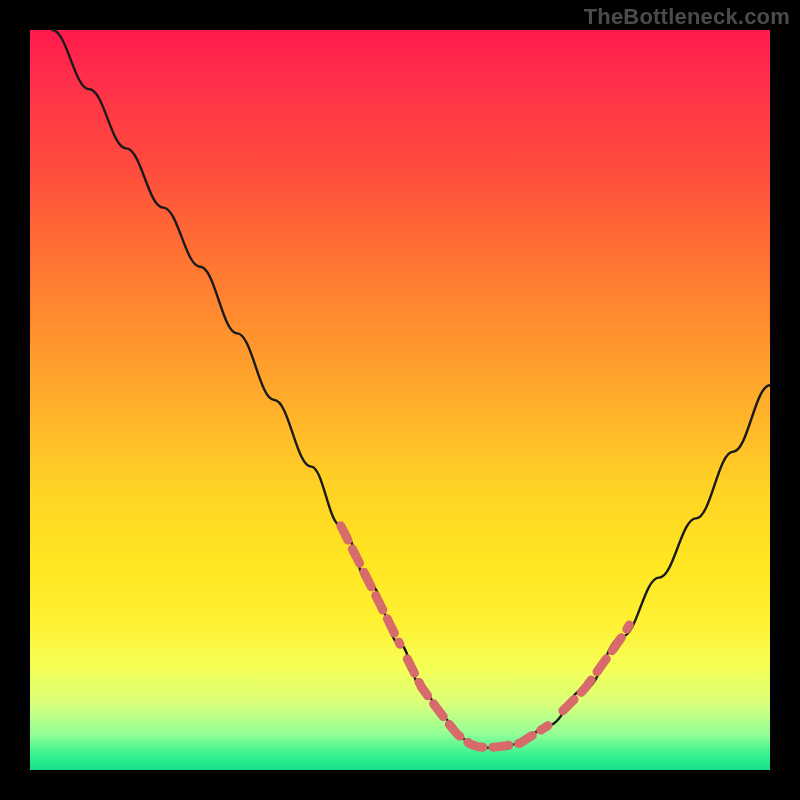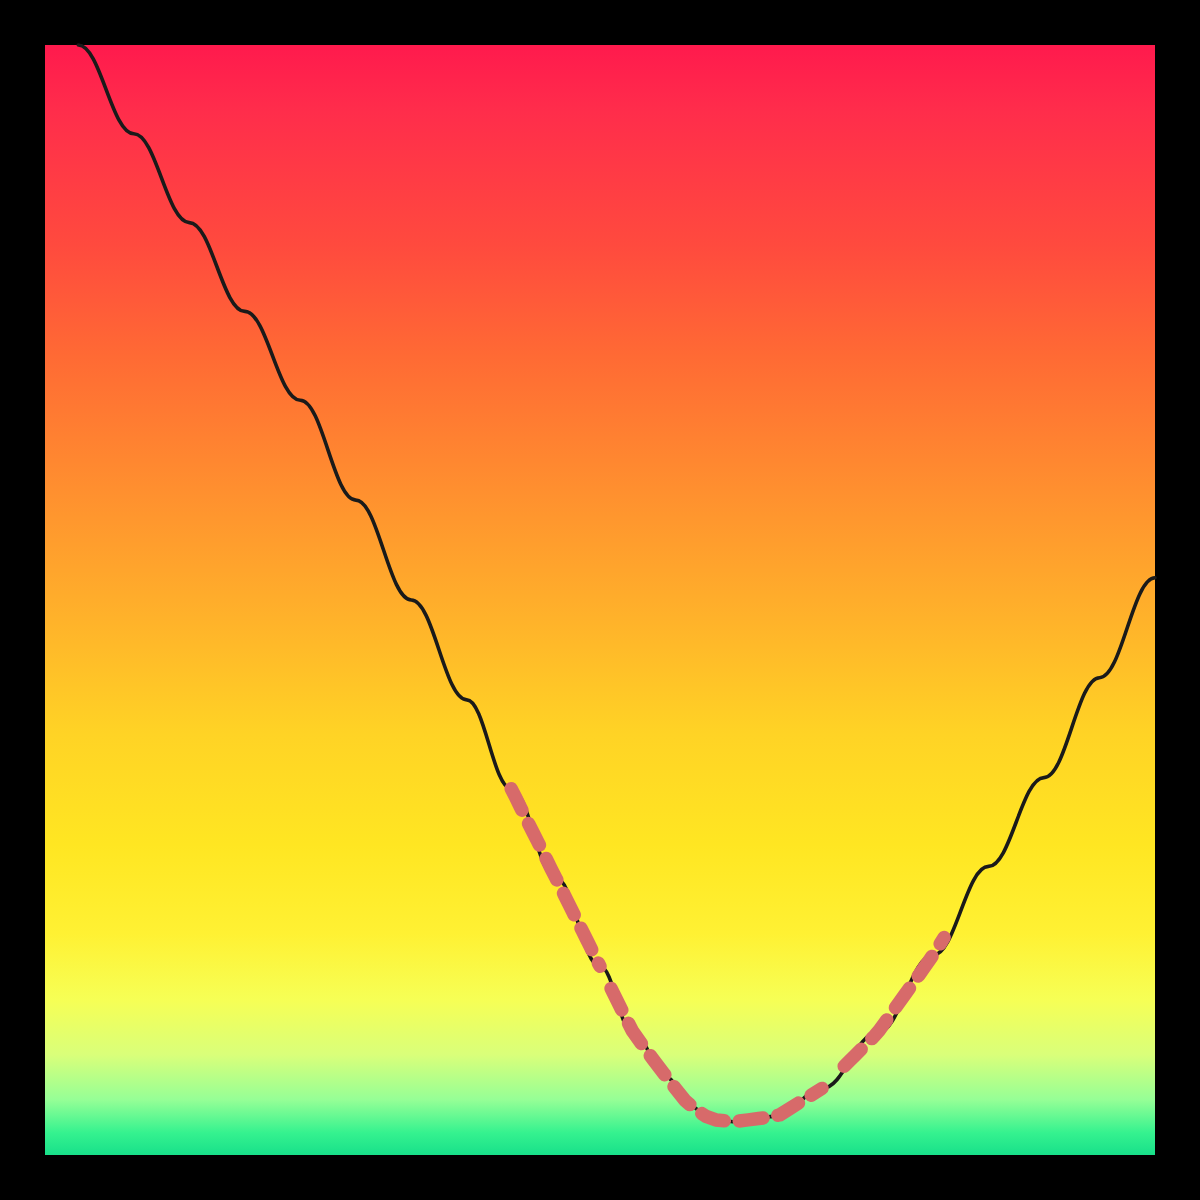--- a/index.html
+++ b/index.html
@@ -73,13 +73,14 @@
 
       <path id="main-curve" fill="none" stroke="#1a1a1a" stroke-width="2.4" stroke-linecap="round" stroke-linejoin="round" d="M 22.2 0.0 C 37.0 0.0, 44.4 59.2, 59.2 59.2 C 74.0 59.2, 81.4 118.4, 96.2 118.4 C 111.0 118.4, 118.4 177.6, 133.2 177.6 C 148.0 177.6, 155.4 236.8, 170.2 236.8 C 185.0 236.8, 192.4 303.4, 207.2 303.4 C 222.0 303.4, 229.4 370.0, 244.2 370.0 C 259.0 370.0, 266.4 436.6, 281.2 436.6 C 293.0 436.6, 299.0 495.8, 310.8 495.8 C 322.6 495.8, 328.6 555.0, 340.4 555.0 C 352.2 555.0, 358.2 614.2, 370.0 614.2 C 378.9 614.2, 383.3 658.6, 392.2 658.6 C 401.1 658.6, 405.5 688.2, 414.4 688.2 C 420.3 688.2, 423.3 706.7, 429.2 706.7 C 435.1 706.7, 438.1 716.3, 444.0 716.3 C 449.9 716.3, 452.9 717.8, 458.8 717.8 C 470.6 717.8, 476.6 714.1, 488.4 714.1 C 500.2 714.1, 506.2 695.6, 518.0 695.6 C 532.8 695.6, 540.2 658.6, 555.0 658.6 C 569.8 658.6, 577.2 606.8, 592.0 606.8 C 606.8 606.8, 614.2 547.6, 629.0 547.6 C 643.8 547.6, 651.2 488.4, 666.0 488.4 C 680.8 488.4, 688.2 421.8, 703.0 421.8 C 717.8 421.8, 725.2 355.2, 740.0 355.2"></path>
 
       <path id="dash-0" class="dash-seg" fill="none" stroke="#d76a6a" stroke-width="9" stroke-linecap="round" d="M 310.8 495.8 L 313.8 501.7 L 316.7 507.6 L 319.7 513.6 L 322.6 519.5 L 325.6 525.4 L 328.6 531.3 L 331.5 537.2 L 334.5 543.2 L 337.4 549.1 L 340.4 555.0 L 343.4 560.9 L 346.3 566.8 L 349.3 572.8 L 352.2 578.7 L 355.2 584.6 L 358.2 590.5 L 361.1 596.4 L 364.1 602.4 L 367.0 608.3 L 370.0 614.2"></path>
       <path id="dash-1" class="dash-seg" fill="none" stroke="#d76a6a" stroke-width="9" stroke-linecap="round" d="M 377.4 629.0 L 384.4 643.1 L 391.5 657.1 L 398.5 667.0 L 405.5 676.4 L 412.6 685.7 L 419.6 694.7 L 426.6 703.5 L 433.6 709.6 L 440.7 714.2 L 447.7 716.7 L 454.7 717.4 L 461.8 717.4 L 468.8 716.6 L 475.8 715.7 L 482.8 714.8 L 489.9 713.2 L 496.9 708.8 L 503.9 704.4 L 511.0 700.0 L 518.0 695.6"></path>
       <path id="dash-2" class="dash-seg" fill="none" stroke="#d76a6a" stroke-width="9" stroke-linecap="round" d="M 532.8 680.8 L 536.1 677.5 L 539.5 674.1 L 542.8 670.8 L 546.1 667.5 L 549.5 664.1 L 552.8 660.8 L 556.1 657.0 L 559.4 652.4 L 562.8 647.7 L 566.1 643.1 L 569.4 638.4 L 572.8 633.7 L 576.1 629.1 L 579.4 624.4 L 582.8 619.8 L 586.1 615.1 L 589.4 610.4 L 592.7 605.6 L 596.1 600.3 L 599.4 595.0"></path>
     </svg>
 
   </div>
 
+  <div class="watermark">TheBottleneck.com</div>
 </div>
 
 </body></html>

